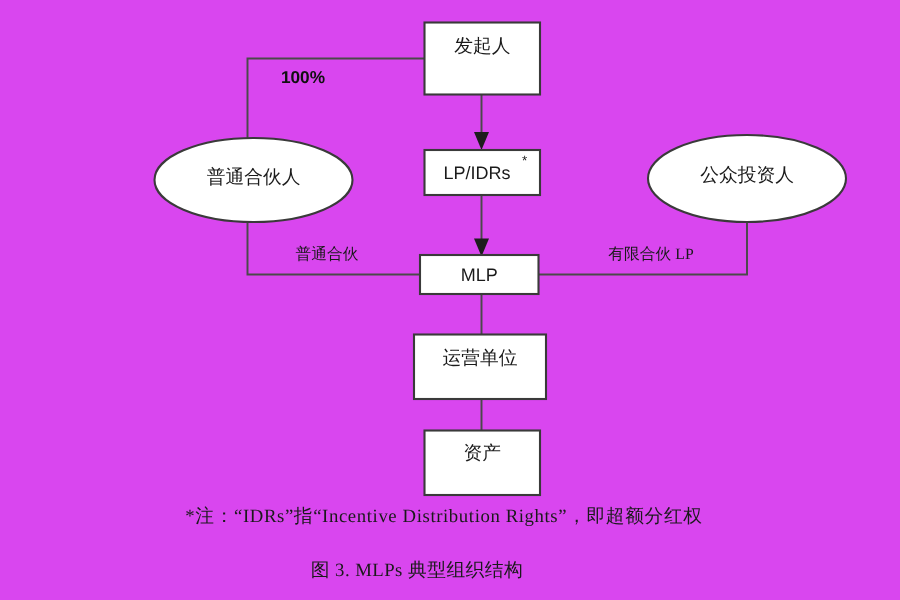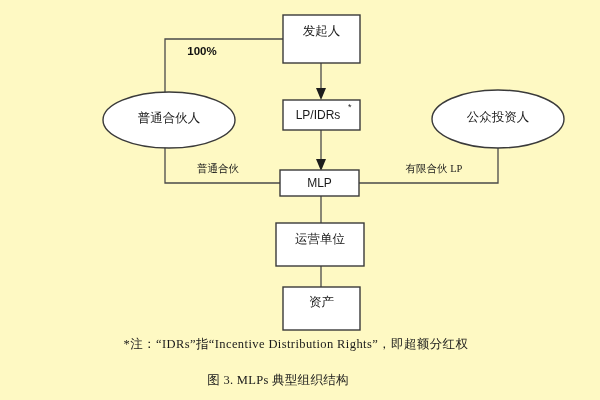--- a/index.html
+++ b/index.html
@@ -4,21 +4,21 @@
 <style>
   html, body {
     margin: 0;
     padding: 0;
     background: #ffffff;
   }
   #page {
     position: relative;
     width: 600px;
     height: 400px;
-    background: #fef9c3;
+    background: #d946ef;
     overflow: hidden;
     font-family: "Liberation Serif", "DejaVu Serif", serif;
   }
   #diagram {
     position: absolute;
     left: 0;
     top: 0;
     width: 600px;
     height: 400px;
   }

